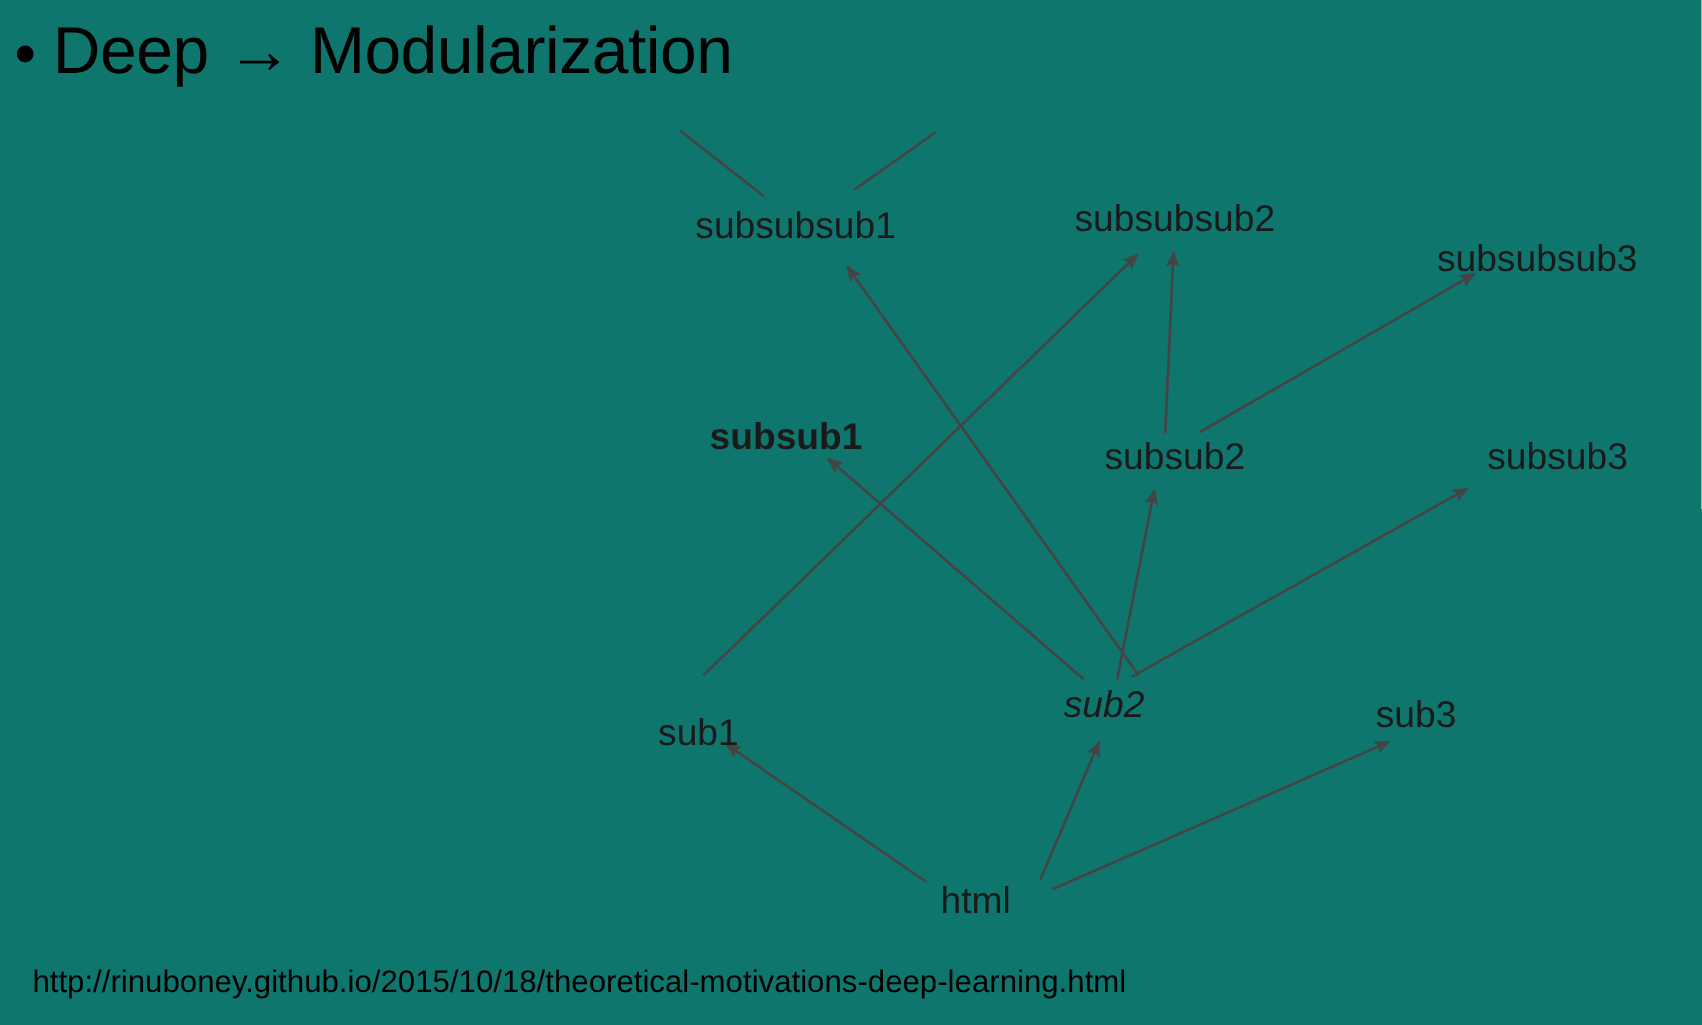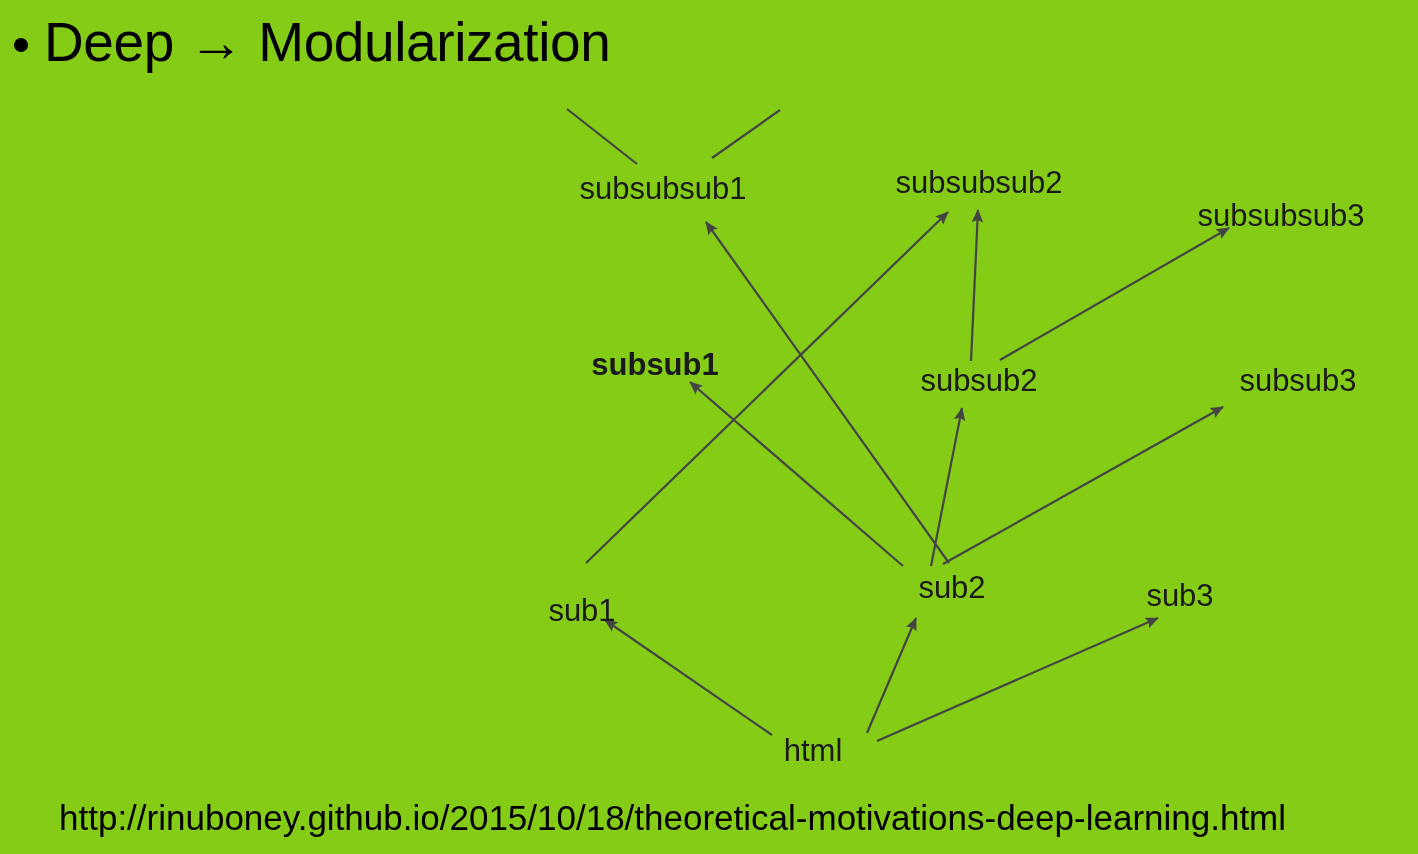--- a/index.html
+++ b/index.html
@@ -5,21 +5,21 @@
 <style>
   html, body {
     margin: 0;
     padding: 0;
     background: #ffffff;
   }
   #slide {
     position: relative;
     width: 1418px;
     height: 854px;
-    background: #84cc16;
+    background: #0f766e;
     overflow: hidden;
     font-family: "Liberation Sans", sans-serif;
   }
 
   
   #title-row {
     position: absolute;
     left: 14px;
     top: 6px;
     width: 1100px;
@@ -58,25 +58,24 @@
     color: #000000;
     font-weight: 400;
   }
 
   
   #source-url {
     position: absolute;
     left: 27px;
     top: 796px;
     font-family: "Liberation Sans", sans-serif;
-    font-size: 35px;
+    font-size: 26px;
     line-height: 44px;
     color: #000000;
     white-space: nowrap;
-    margin-left: 32px;
   }
 
   
   #diagram {
     position: absolute;
     left: 0;
     top: 0;
     width: 1418px;
     height: 854px;
     padding-left: 32px;
@@ -134,21 +133,21 @@
         </g>
     </svg>
     <div id="node-layer">
         <div class="graph-node-label" style="left: 663px; top: 188px; color: rgb(26, 26, 26);">subsubsub1</div>
         <div class="graph-node-label" style="left: 979px; top: 182px; color: rgb(26, 26, 26);">subsubsub2</div>
         <div class="graph-node-label" style="left: 1281px; top: 215px; color: rgb(26, 26, 26);">subsubsub3</div>
         <div class="graph-node-label" style="left: 655px; top: 364px; color: rgb(26, 26, 26); font-weight: bold;">subsub1</div>
         <div class="graph-node-label" style="left: 963px; top: 380px; color: rgb(26, 26, 26); margin-left: 16px;">subsub2</div>
         <div class="graph-node-label" style="left: 1298px; top: 380px; color: rgb(26, 26, 26);">subsub3</div>
         <div class="graph-node-label" style="left: 582px; top: 610px; color: rgb(26, 26, 26);">sub1</div>
-        <div class="graph-node-label" style="left: 952px; top: 587px; color: rgb(26, 26, 26);">sub2</div>
+        <div class="graph-node-label" style="left: 920px; top: 587px; color: rgb(26, 26, 26); font-style: italic;">sub2</div>
         <div class="graph-node-label" style="left: 1180px; top: 595px; color: rgb(26, 26, 26);">sub3</div>
         <div class="graph-node-label" style="left: 813px; top: 750px; color: rgb(26, 26, 26);">html</div>
       </div>
   </div>
 
   <div id="source-url">http://rinuboney.github.io/2015/10/18/theoretical-motivations-deep-learning.html</div>
 
 </div>
 
 </body></html>

